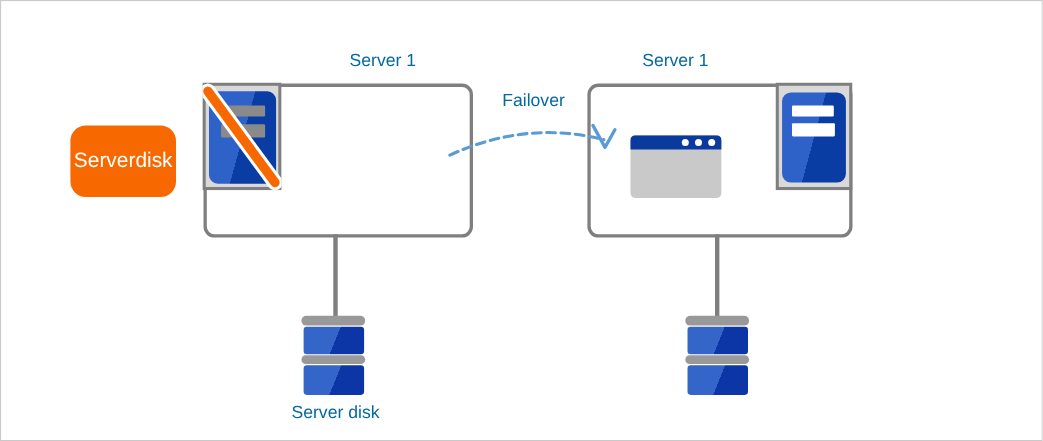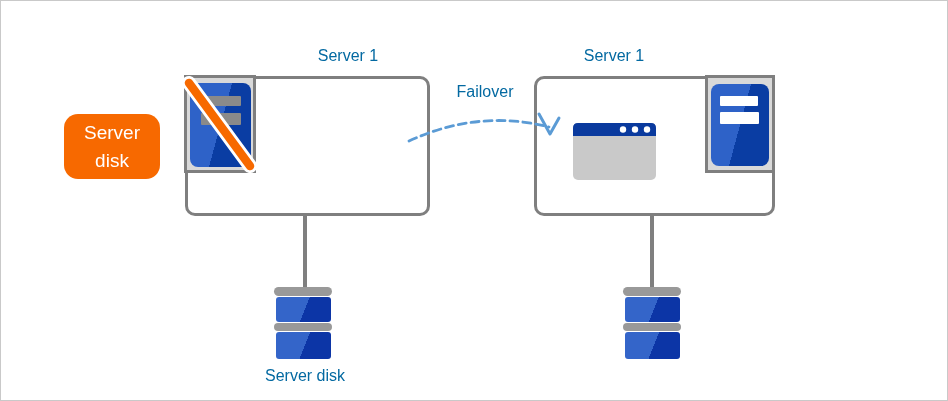--- a/index.html
+++ b/index.html
@@ -31,21 +31,21 @@
   .badge{
     position:absolute;
     left:63px;top:113px;
     width:96px;height:65px;
     background:#F76900;
     border-radius:14px;
     color:#ffffff;
     font-size:19px;
     line-height:28px;
     display:flex;
-    flex-direction:column;
+    flex-direction:row;
     align-items:center;
     justify-content:center;
     text-align:center;
   }
   .connector{
     position:absolute;
     width:4px;height:75px;
     top:212px;
     background:#7f7f7f;
   }

